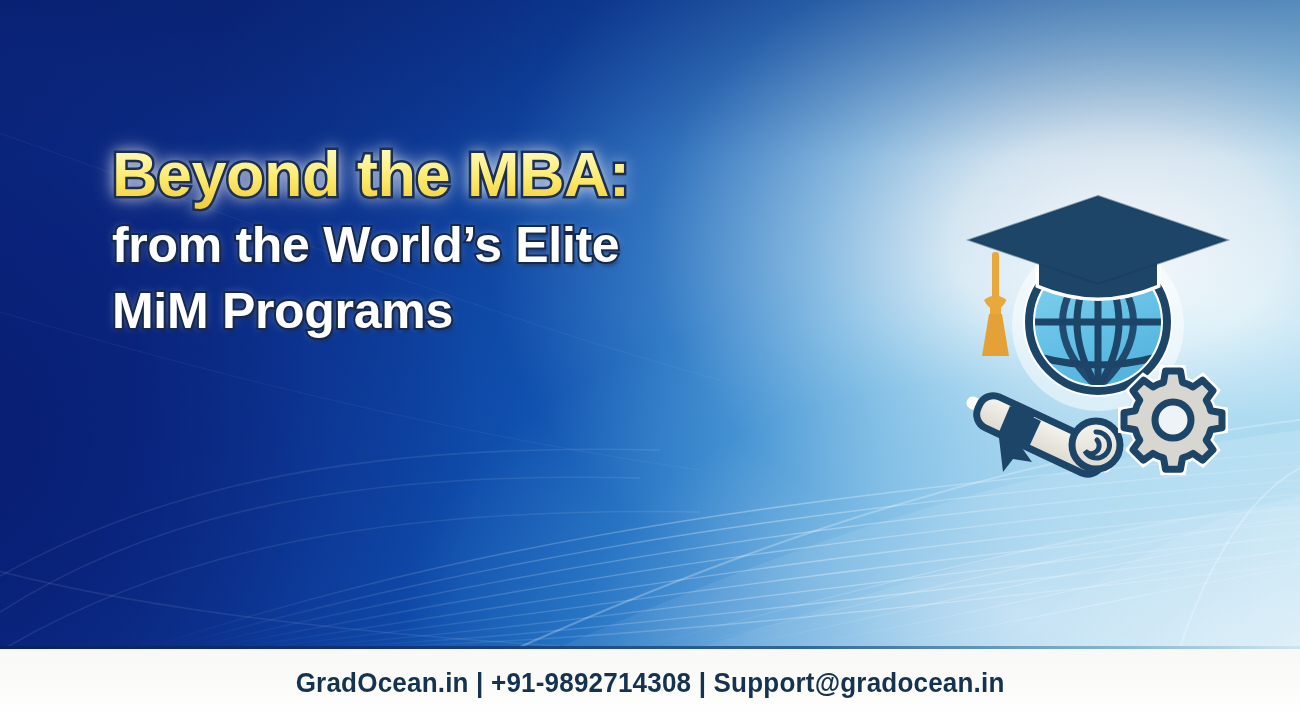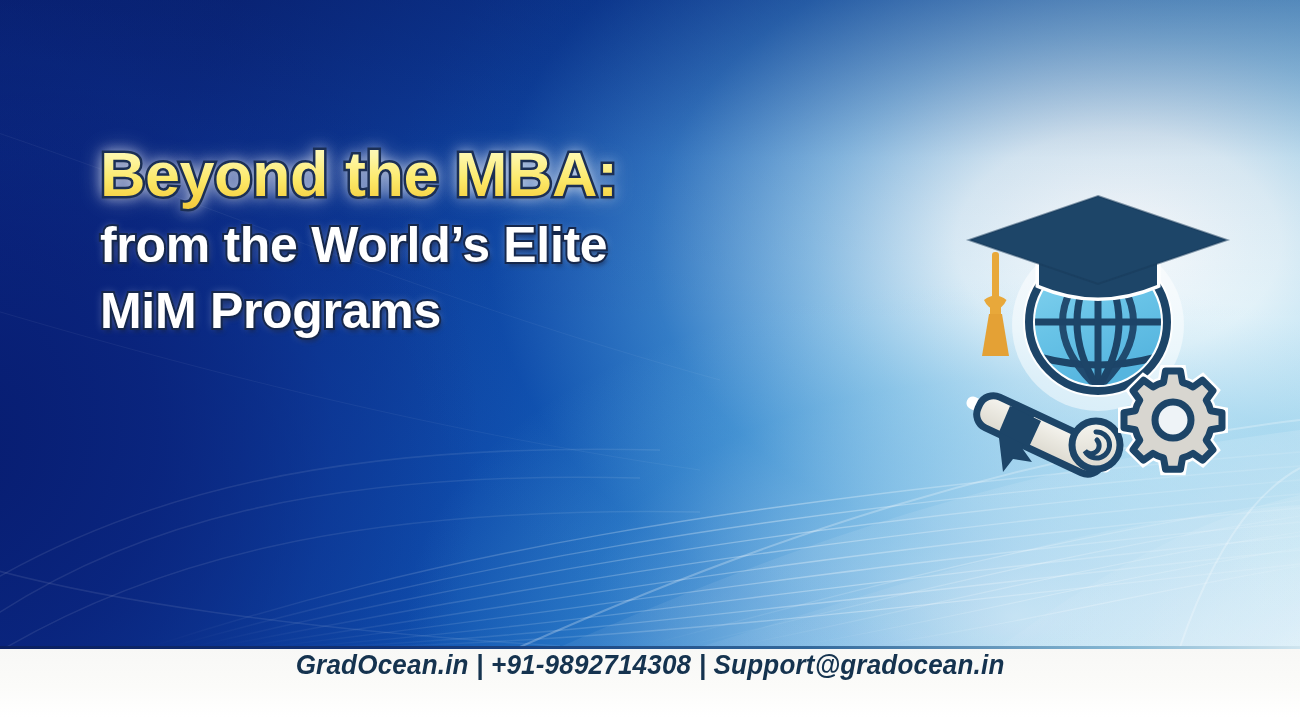--- a/index.html
+++ b/index.html
@@ -95,37 +95,37 @@
 
   
   .footer {
     position: absolute;
     left: 0;
     right: 0;
     top: 649px;
     height: 68px;
     background: linear-gradient(180deg, #f8f8f6 0%, #fbfbf9 55%, #ffffff 100%);
     display: flex;
+    align-items: center;
     justify-content: center;
-    font-style: italic;
   }
   .footer-text {
     font-family: "Liberation Sans", sans-serif;
     font-size: 28px;
     font-weight: 700;
     color: #15334f;
     letter-spacing: 0.2px;
     white-space: nowrap;
     transform: scaleX(0.93);
   }
 
   
   .headline {
     position: absolute;
-    left: 100px;
+    left: 112px;
     top: 143px;
     width: 870px;
   }
 
   .line {
     font-family: "Liberation Sans", sans-serif;
     font-weight: 700;
     white-space: nowrap;
     line-height: 1.0;
   }

